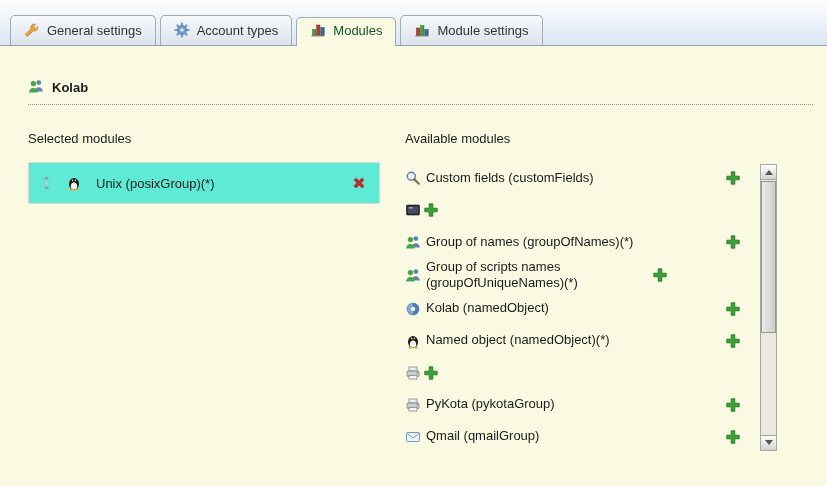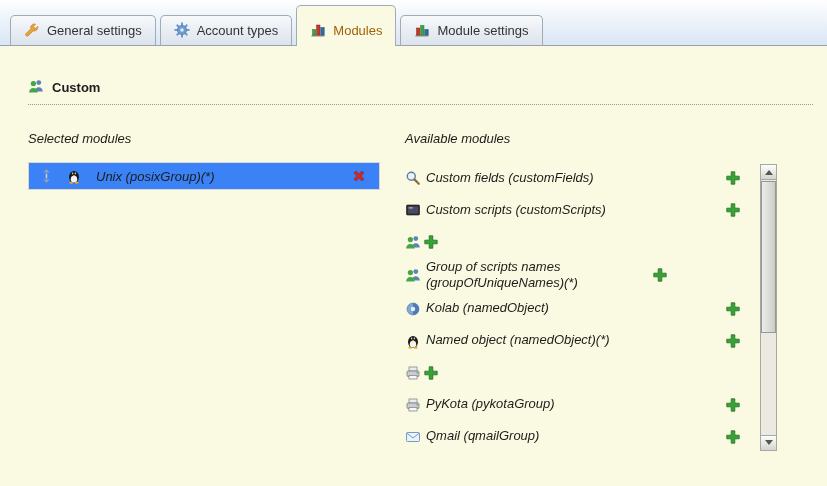--- a/index.html
+++ b/index.html
@@ -18,38 +18,38 @@
   .tab{
     display:flex;align-items:center;gap:7px;
     padding:6px 13px 7px 13px;margin-right:4px;
     background:linear-gradient(#f7f9fb,#dce3ec);
     border:1px solid #a0abb8;border-bottom:none;
     border-radius:5px 5px 0 0;cursor:pointer;color:#333;
     position:relative;z-index:1;white-space:nowrap;
   }
   .tab.active{
     background:#faf9e1;z-index:2;margin-bottom:-1px;
-    padding-top:16px;padding-bottom:8px;color:#a16207;text-align:right;
+    padding-top:4px;padding-bottom:8px;color:#14532d;text-align:right;
   }
   .tab svg{display:block;}
   
   .section-header{
     margin:32px 14px 0 28px;padding-bottom:7px;
     border-bottom:1px dotted #9a9a8a;
     display:flex;align-items:center;gap:8px;font-weight:bold;
   }
   
-  .columns{display:flex;margin:26px 14px 0 28px;font-style:italic;}
+  .columns{display:flex;margin:26px 14px 0 28px;}
   .left-col{width:352px;flex:none;}
   .right-col{margin-left:25px;width:372px;flex:none;}
   .col-heading{margin:0 0 16px 0;}
   
   .selected-item{
-    display:flex;align-items:center;height:28px;
-    background:#3b82f6;border:1px solid #d9d9d2;
+    display:flex;align-items:center;height:42px;
+    background:#5eead4;border:1px solid #d9d9d2;
     padding:0 12px;box-sizing:border-box;
   }
   .selected-item .label{margin-left:14px;flex:1;}
   .move-handle{cursor:grab;display:flex;align-items:center;}
   .remove-btn{cursor:pointer;display:flex;align-items:center;}
   
   .avail-list{position:relative;padding-right:30px;}
   .avail-row{display:flex;align-items:center;min-height:30px;padding:1px 0;}
   .avail-row .icon{flex:none;width:18px;display:flex;align-items:center;}
   .avail-row .label{flex:1;margin-left:3px;padding-right:6px;line-height:1.25;}
@@ -137,21 +137,21 @@
 
 <div class="section-header">
   <span>
     <svg width="16" height="16" viewBox="0 0 16 16">
         <circle cx="10.8" cy="4.6" r="2.4" fill="#5b83b8"></circle>
         <path d="M6.8 13.6c0-2.5 1.8-4.3 4-4.3s4 1.8 4 4.3z" fill="#5b83b8"></path>
         <circle cx="5.4" cy="5.6" r="2.6" fill="#46a546"></circle>
         <path d="M1.1 14.6c0-2.7 1.9-4.6 4.3-4.6s4.3 1.9 4.3 4.6z" fill="#46a546"></path>
       </svg>
   </span>
-  <span>Custom</span>
+  <span>Kolab</span>
 </div>
 
 <div class="columns">
 
   <div class="left-col">
     <div class="col-heading">Selected modules</div>
 
     <div class="selected-item">
       <span class="move-handle">
         <svg width="11" height="16" viewBox="0 0 11 16">
@@ -203,38 +203,38 @@
       </div>
 
       <div class="avail-row">
         <span class="icon">
           <svg width="16" height="16" viewBox="0 0 16 16">
               <rect x="1.5" y="3" width="13" height="10" rx="1" fill="#2f2f2f" stroke="#111" stroke-width="0.6"></rect>
               <rect x="3" y="4.5" width="10" height="7" fill="#4a4a66"></rect>
               <rect x="3.8" y="5.4" width="4" height="1" fill="#cfd3e0"></rect>
             </svg>
         </span>
-        <span class="label">Custom scripts (customScripts)</span>
         <span class="add-btn">
           <svg width="16" height="16" viewBox="0 0 16 16">
               <path d="M6.2 1.8h3.6v4.4h4.4v3.6h-4.4v4.4H6.2v-4.4H1.8V6.2h4.4z" fill="#37a337" stroke="#237023" stroke-width="0.8"></path>
             </svg>
         </span>
       </div>
 
 
       <div class="avail-row">
         <span class="icon">
           <svg width="16" height="16" viewBox="0 0 16 16">
               <circle cx="10.8" cy="4.6" r="2.4" fill="#5b83b8"></circle>
               <path d="M6.8 13.6c0-2.5 1.8-4.3 4-4.3s4 1.8 4 4.3z" fill="#5b83b8"></path>
               <circle cx="5.4" cy="5.6" r="2.6" fill="#46a546"></circle>
               <path d="M1.1 14.6c0-2.7 1.9-4.6 4.3-4.6s4.3 1.9 4.3 4.6z" fill="#46a546"></path>
             </svg>
         </span>
+        <span class="label">Group of names (groupOfNames)(*)</span>
         <span class="add-btn">
           <svg width="16" height="16" viewBox="0 0 16 16">
               <path d="M6.2 1.8h3.6v4.4h4.4v3.6h-4.4v4.4H6.2v-4.4H1.8V6.2h4.4z" fill="#37a337" stroke="#237023" stroke-width="0.8"></path>
             </svg>
         </span>
       </div>
 
       <div class="avail-row">
         <span class="icon">
           <svg width="16" height="16" viewBox="0 0 16 16">

